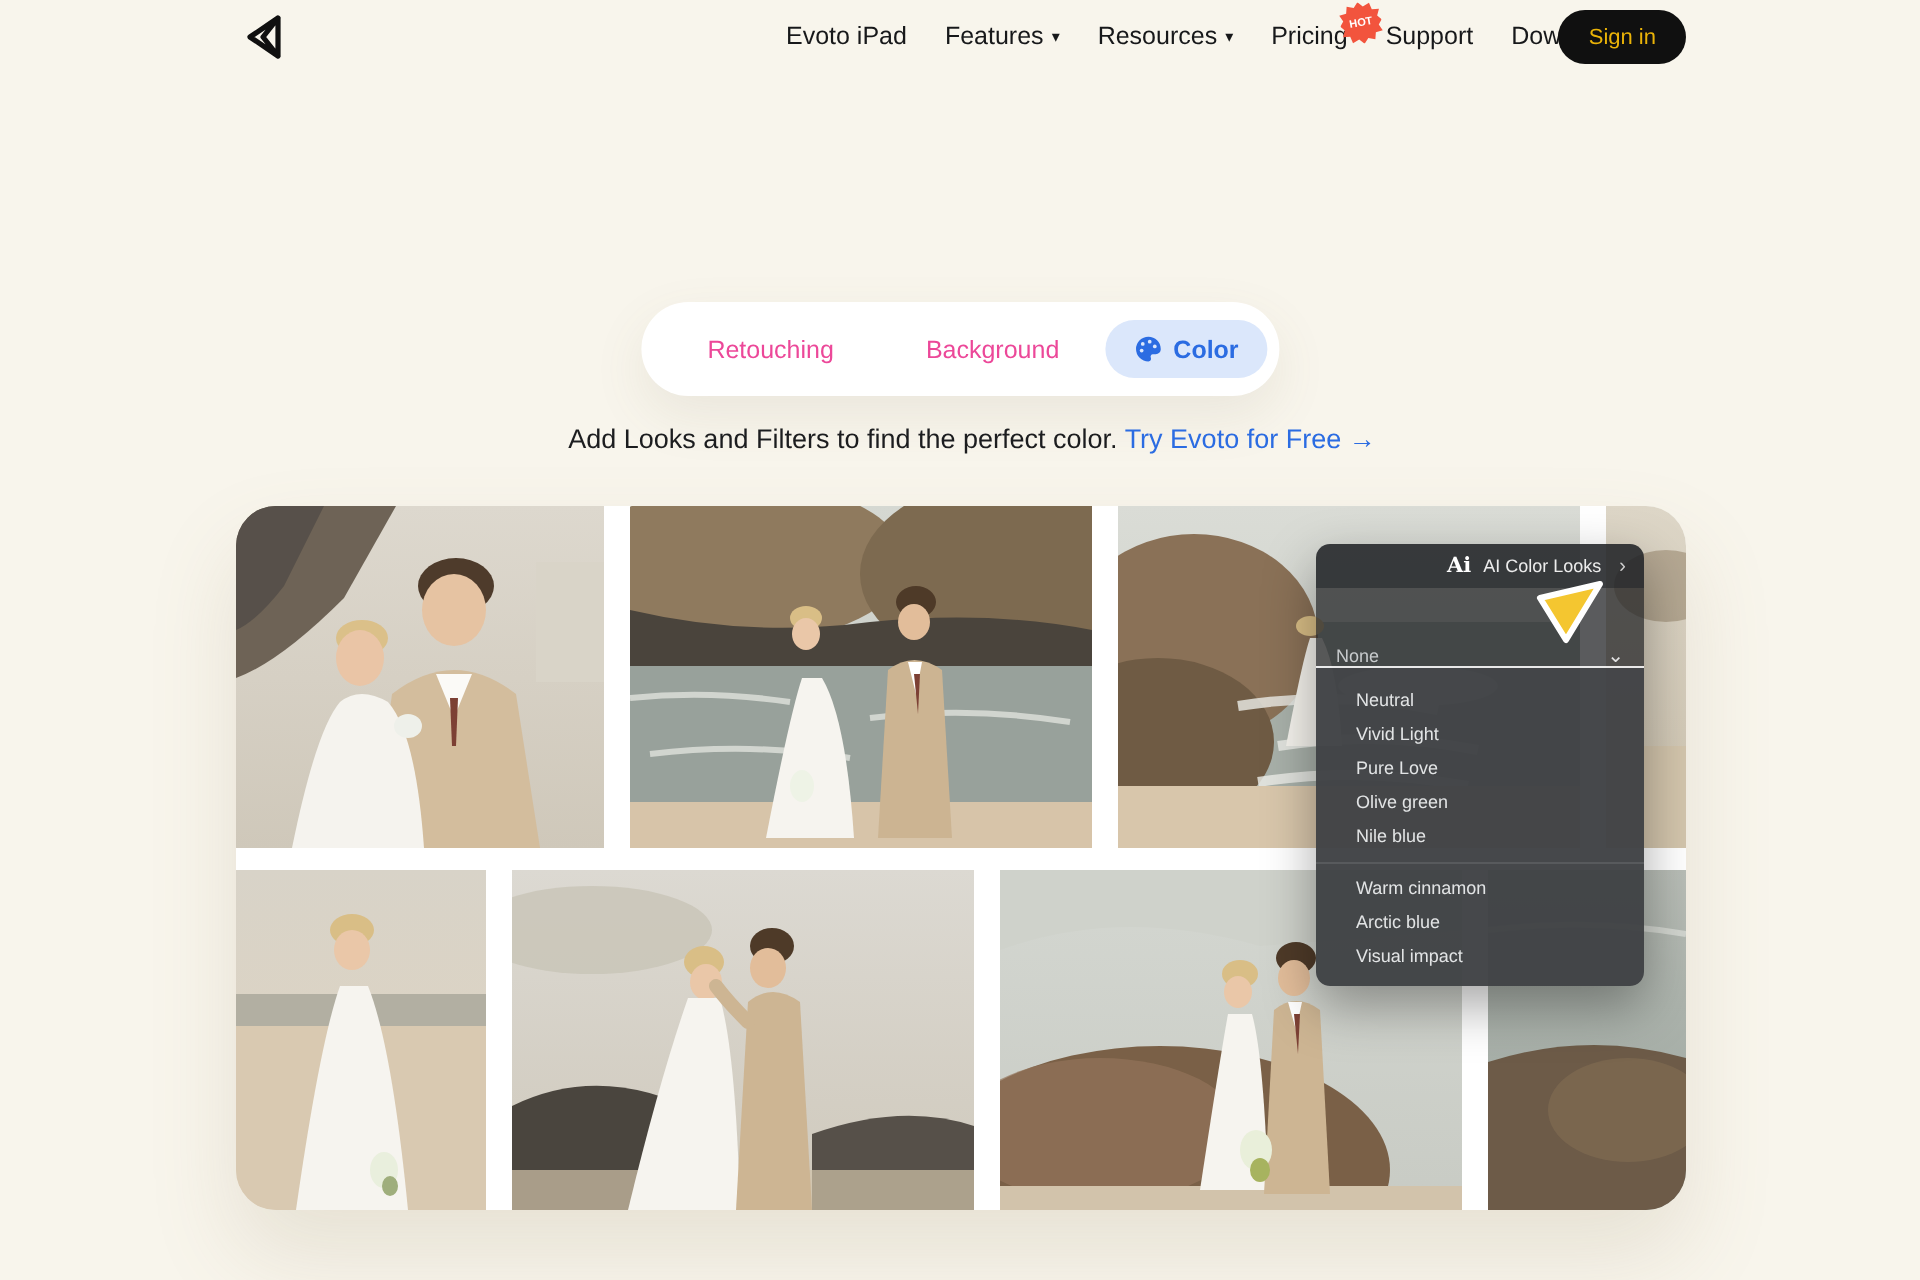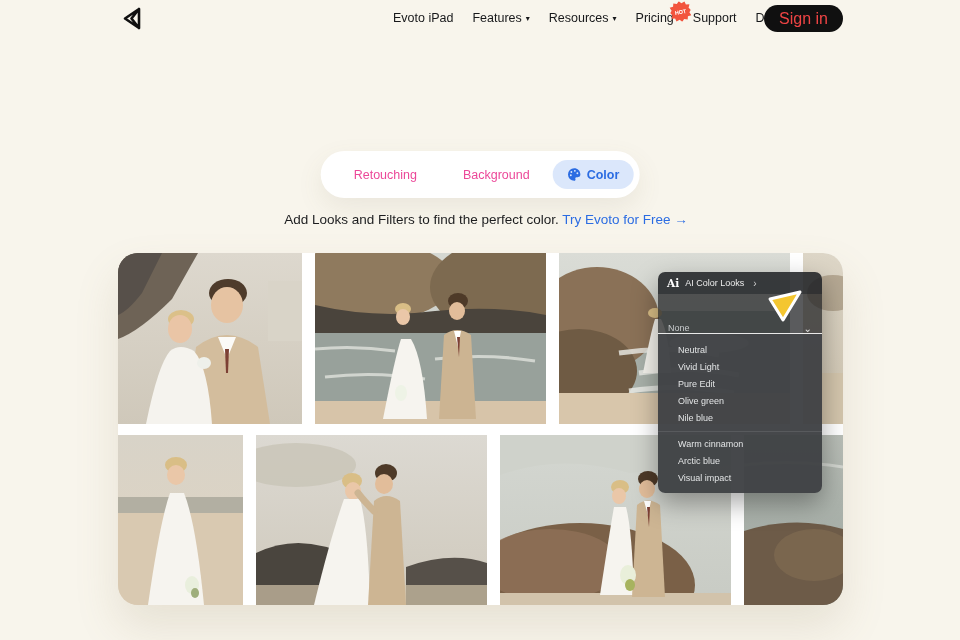--- a/index.html
+++ b/index.html
@@ -8,22 +8,22 @@
   .page { position:relative; width:960px; height:640px; }
 
   
   .logo { position:absolute; left:119px; top:5px; width:27px; height:27px; cursor:pointer; }
   .nav-links { position:absolute; left:393px; top:0; height:36px; display:flex; align-items:center; gap:19px; font-size:12.5px; color:#17181a; font-weight:500; }
   .nav-item { position:relative; display:flex; align-items:center; cursor:pointer; white-space:nowrap; }
   .caret { font-size:8px; margin-left:4px; position:relative; top:0px; color:#17181a; }
   .hot { position:absolute; top:-10px; right:-17px; width:21px; height:21px; background:#f2543d; color:#fff;
          font-size:5.5px; font-weight:bold; display:flex; align-items:center; justify-content:center; transform:rotate(-10deg);
          clip-path:polygon(50% 0%,61% 12%,77% 6%,81% 22%,98% 24%,91% 39%,100% 50%,91% 61%,98% 76%,81% 78%,77% 94%,61% 88%,50% 100%,39% 88%,23% 94%,19% 78%,2% 76%,9% 61%,0% 50%,9% 39%,2% 24%,19% 22%,23% 6%,39% 12%); }
-  .signin { position:absolute; right:117px; top:5px; height:27px; padding:0 15px; background:#101010; color:#ef4444;
-            font-size:16px; border-radius:14px; display:flex; align-items:center; cursor:pointer; }
+  .signin { position:absolute; right:117px; top:5px; height:27px; padding:0 15px; background:#101010; color:#eab308;
+            font-size:11px; border-radius:14px; display:flex; align-items:center; cursor:pointer; }
 
   
   .hero-title { position:absolute; top:42px; left:0; width:100%; text-align:center;
                 font-family:"DejaVu Serif", serif; font-weight:700; font-size:32px; letter-spacing:-0.8px; color:#101113; }
   .hero-sub { position:absolute; top:96px; left:0; width:100%; text-align:center; font-size:13px; color:#2a2b2d; }
 
   
   .tabs { position:absolute; top:151px; left:50%; transform:translateX(-50%); height:47px; background:#fff;
           border-radius:26px; box-shadow:0 10px 26px rgba(120,110,80,0.10); display:flex; align-items:center; padding:0 6px 0 10px; }
   .tab { font-size:12.5px; color:#ec4899; padding:0 23px; cursor:pointer; }
@@ -43,21 +43,21 @@
   .row2 { top:182px; height:170px; }
   .photo { height:100%; overflow:hidden; position:relative; }
   .photo svg { width:100%; height:100%; display:block; }
   .p1 { width:184px; } .p2 { width:231px; } .p3 { width:231px; } .p4 { flex:1; }
   .p5 { width:125px; } .p6 { width:231px; } .p7 { width:231px; } .p8 { flex:1; }
 
   
   .panel { position:absolute; left:540px; top:19px; width:164px; border-radius:7px; overflow:hidden;
            box-shadow:0 10px 26px rgba(0,0,0,0.35); z-index:5; }
   .panel-header { height:22px; background:rgba(32,34,37,0.88); display:flex; align-items:center; padding:0 9px; gap:6px;
-                  color:#ececec; font-size:9px; cursor:pointer; }
+                  color:#ececec; font-size:9px; cursor:pointer;justify-content:flex-end; }
   .brand { font-family:"DejaVu Serif", serif; font-weight:bold; font-size:10.5px; color:#fff; }
   .hdr-chev { color:#cfcfcf; font-size:10px; margin-left:3px; }
   .panel-select { height:40px; background:rgba(32,34,37,0.74); display:flex; align-items:flex-end; padding:0 10px;
                   color:#c7cacc; font-size:9px; border-bottom:1.5px solid rgba(255,255,255,0.88); cursor:pointer; }
   .sel-chev { margin-left:auto; color:#e3e3e3; font-size:10px; line-height:8px; }
   .panel-list { background:rgba(62,65,68,0.96); padding:8px 0 6px; }
   .option { height:17px; line-height:17px; padding-left:20px; font-size:9px; color:#e2e4e5; cursor:pointer; }
   .list-divider { height:0; border-top:1px solid rgba(255,255,255,0.10); margin:4px 0; }
 
   .cursor { position:absolute; left:648px; top:36px; z-index:9; }
@@ -296,21 +296,21 @@
         <span>AI Color Looks</span>
         <span class="hdr-chev">›</span>
       </div>
       <div class="panel-select">
         <span>None</span>
         <span class="sel-chev">⌄</span>
       </div>
       <div class="panel-list">
         <div class="option">Neutral</div>
         <div class="option">Vivid Light</div>
-        <div class="option">Pure Edit</div>
+        <div class="option">Pure Love</div>
         <div class="option">Olive green</div>
         <div class="option">Nile blue</div>
         <div class="list-divider"></div>
         <div class="option">Warm cinnamon</div>
         <div class="option">Arctic blue</div>
         <div class="option">Visual impact</div>
       </div>
     </div>
 
     <div class="cursor">

